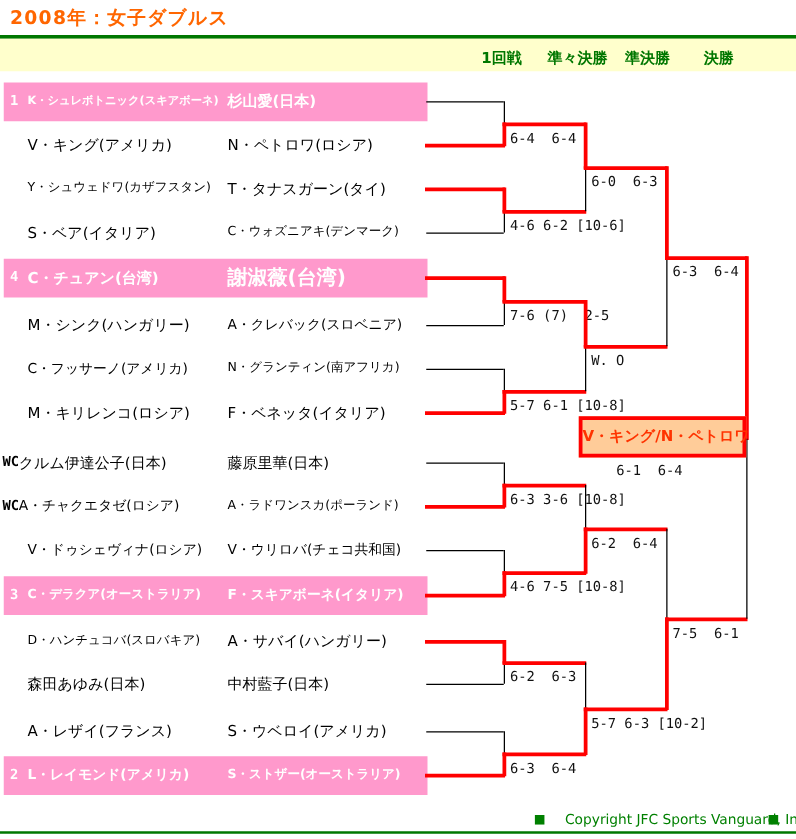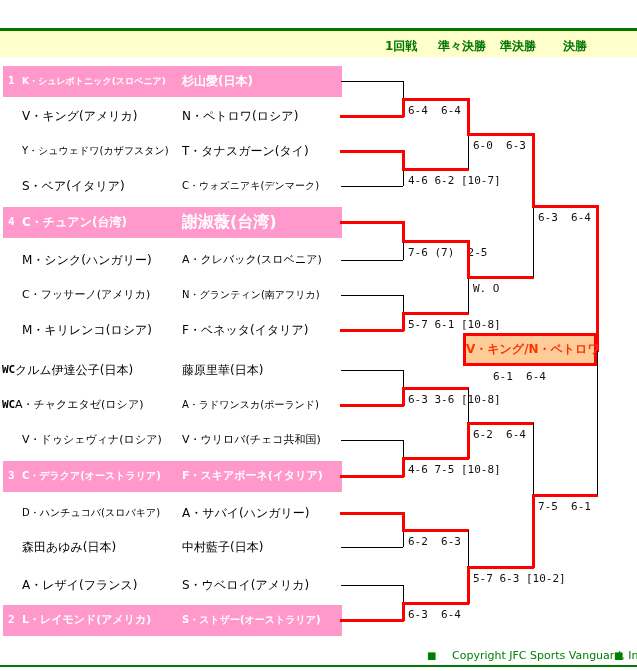--- a/index.html
+++ b/index.html
@@ -26,31 +26,32 @@
   .champ span{font-size:12px;font-weight:bold;color:var(--champ-text);white-space:nowrap;}
   .finalscore{position:absolute;left:493px;top:370px;font-family:"DejaVu Sans Mono",monospace;
               font-size:11px;white-space:pre;color:#111;}
   .copyright{position:absolute;top:649px;font-size:11px;color:var(--green);white-space:nowrap;}
   .sq{position:absolute;top:650px;font-size:10px;color:var(--green);line-height:12px;}
 </style>
 </head>
 <body>
 
 <div class="page">
+  <div class="title">2008年：女子ダブルス</div>
   <div class="rule" style="top:28px;height:3px;"></div>
   <div class="band"></div>
   <span class="roundlabel" style="left:385px;">1回戦</span>
   <span class="roundlabel" style="left:438px;">準々決勝</span>
   <span class="roundlabel" style="left:500px;">準決勝</span>
   <span class="roundlabel" style="left:563px;">決勝</span>
 
   <div id="bracket">
       <div class="seedband" style="top: 66px;"></div>
       <div class="tag w" style="left: 8px; top: 72px;">1</div>
-      <div class="name w" style="left: 22px; top: 72px; font-size: 9px;">K・シュレボトニック(スロベニア)</div>
+      <div class="name w" style="left: 22px; top: 72px; font-size: 9px;">K・シュレボトニック(スキアボーネ)</div>
       <div class="name w" style="left: 182px; top: 72px; font-size: 12px;">杉山愛(日本)</div>
       <div class="hline" style="left: 341px; top: 81px; width: 62px; height: 1px; background: rgb(0, 0, 0);"></div>
       <div class="tag" style="left: 8px; top: 107px;"></div>
       <div class="name" style="left: 22px; top: 107px; font-size: 12px;">V・キング(アメリカ)</div>
       <div class="name" style="left: 182px; top: 107px; font-size: 12px;">N・ペトロワ(ロシア)</div>
       <div class="hline" style="left: 340px; top: 115px; width: 64px; height: 3px; background: rgb(255, 0, 0);"></div>
       <div class="tag" style="left: 8px; top: 142px;"></div>
       <div class="name" style="left: 22px; top: 142px; font-size: 10px;">Y・シュウェドワ(カザフスタン)</div>
       <div class="name" style="left: 182px; top: 142px; font-size: 12px;">T・タナスガーン(タイ)</div>
       <div class="hline" style="left: 340px; top: 150px; width: 64px; height: 3px; background: rgb(255, 0, 0);"></div>
@@ -109,21 +110,21 @@
       <div class="name w" style="left: 22px; top: 611px; font-size: 11px;">L・レイモンド(アメリカ)</div>
       <div class="name w" style="left: 182px; top: 611px; font-size: 10px;">S・ストザー(オーストラリア)</div>
       <div class="hline" style="left: 340px; top: 619px; width: 64px; height: 3px; background: rgb(255, 0, 0);"></div>
       <div class="vline" style="left: 403px; top: 81px; width: 1px; height: 18px; background: rgb(0, 0, 0);"></div>
       <div class="vline" style="left: 402px; top: 98px; width: 3px; height: 19px; background: rgb(255, 0, 0);"></div>
       <div class="hline" style="left: 402px; top: 98px; width: 67px; height: 3px; background: rgb(255, 0, 0);"></div>
       <div class="score" style="left: 408px; top: 104px;">6-4  6-4</div>
       <div class="vline" style="left: 402px; top: 150px; width: 3px; height: 20px; background: rgb(255, 0, 0);"></div>
       <div class="vline" style="left: 403px; top: 169px; width: 1px; height: 17px; background: rgb(0, 0, 0);"></div>
       <div class="hline" style="left: 402px; top: 168px; width: 67px; height: 3px; background: rgb(255, 0, 0);"></div>
-      <div class="score" style="left: 408px; top: 174px;">4-6 6-2 [10-7]</div>
+      <div class="score" style="left: 408px; top: 174px;">4-6 6-2 [10-6]</div>
       <div class="vline" style="left: 402px; top: 221px; width: 3px; height: 21px; background: rgb(255, 0, 0);"></div>
       <div class="vline" style="left: 403px; top: 241px; width: 1px; height: 19px; background: rgb(0, 0, 0);"></div>
       <div class="hline" style="left: 402px; top: 240px; width: 67px; height: 3px; background: rgb(255, 0, 0);"></div>
       <div class="score" style="left: 408px; top: 246px;">7-6 (7)  2-5</div>
       <div class="vline" style="left: 403px; top: 295px; width: 1px; height: 18px; background: rgb(0, 0, 0);"></div>
       <div class="vline" style="left: 402px; top: 312px; width: 3px; height: 19px; background: rgb(255, 0, 0);"></div>
       <div class="hline" style="left: 402px; top: 312px; width: 67px; height: 3px; background: rgb(255, 0, 0);"></div>
       <div class="score" style="left: 408px; top: 318px;">5-7 6-1 [10-8]</div>
       <div class="vline" style="left: 403px; top: 370px; width: 1px; height: 18px; background: rgb(0, 0, 0);"></div>
       <div class="vline" style="left: 402px; top: 387px; width: 3px; height: 19px; background: rgb(255, 0, 0);"></div>

